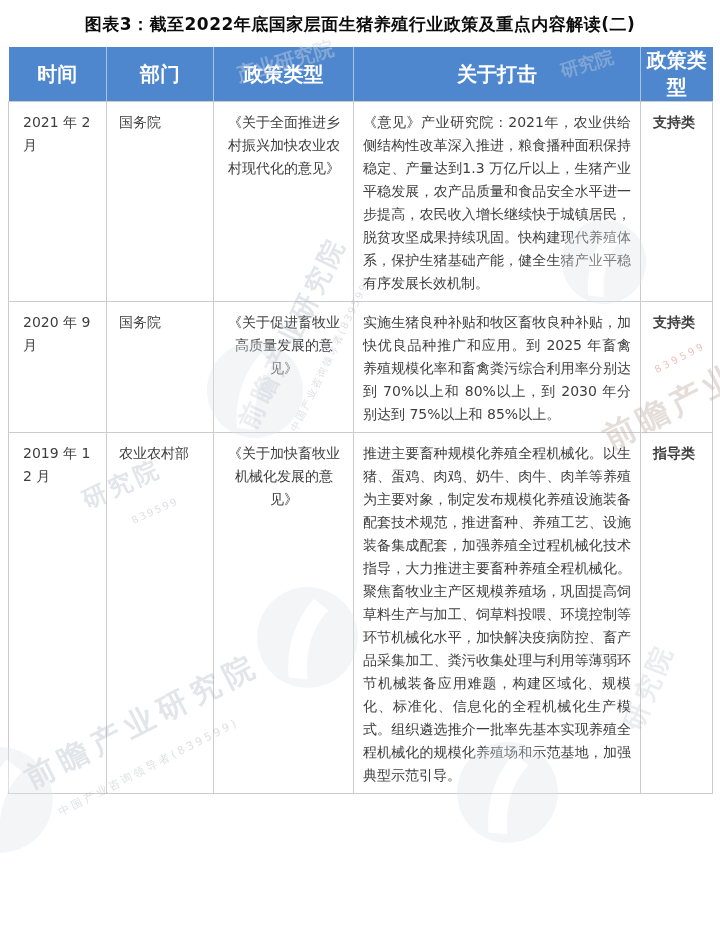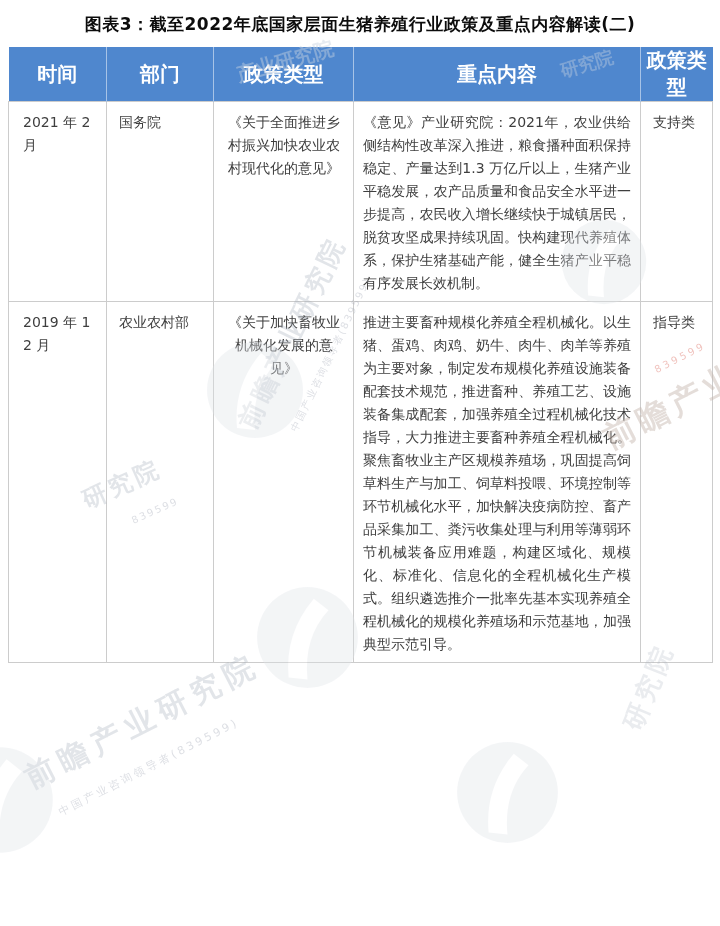--- a/index.html
+++ b/index.html
@@ -56,21 +56,21 @@
     margin-top:40px;
   }
   .policy-table tr.r1{height:178px;}
   .policy-table tr.r2{height:131px;}
   .policy-table tr.r3{height:127px;}
   .policy-table tr.r4{height:350px;}
   td.c-time{padding-left:14px;}
   td.c-dept{padding-left:12px;}
   td.c-policy{padding:9px 7px 6px 8px;text-align:center;}
   td.c-content{text-align:justify;padding:9px 9px 6px 9px;}
-  td.c-type{padding-left:12px;}
+  td.c-type{padding-left:12px;font-weight:bold;}
 
   
   .wm-layer{
     position:absolute;inset:0;
     z-index:3;
     pointer-events:none;
   }
   .wm{
     position:absolute;
     white-space:nowrap;
@@ -135,30 +135,37 @@
         <col style="width:107px">
         <col style="width:140px">
         <col style="width:287px">
         <col style="width:72px">
     </colgroup>
     <thead>
       <tr>
         <th>时间</th>
         <th>部门</th>
         <th>政策类型</th>
-        <th>重点内容</th>
+        <th>关于打击</th>
         <th>政策类型</th>
       </tr>
     </thead>
     <tbody>
       <tr class="r1">
         <td class="c-time">2021 年 2 月</td>
         <td class="c-dept">国务院</td>
         <td class="c-policy">《关于全面推进乡村振兴加快农业农村现代化的意见》</td>
         <td class="c-content">《意见》产业研究院：2021年，农业供给侧结构性改革深入推进，粮食播种面积保持稳定、产量达到1.3 万亿斤以上，生猪产业平稳发展，农产品质量和食品安全水平进一步提高，农民收入增长继续快于城镇居民，脱贫攻坚成果持续巩固。快构建现代养殖体系，保护生猪基础产能，健全生猪产业平稳有序发展长效机制。</td>
+        <td class="c-type">支持类</td>
+      </tr>
+      <tr class="r2">
+        <td class="c-time">2020 年 9 月</td>
+        <td class="c-dept">国务院</td>
+        <td class="c-policy">《关于促进畜牧业高质量发展的意见》</td>
+        <td class="c-content">实施生猪良种补贴和牧区畜牧良种补贴，加快优良品种推广和应用。到 2025 年畜禽养殖规模化率和畜禽粪污综合利用率分别达到 70%以上和 80%以上，到 2030 年分别达到 75%以上和 85%以上。</td>
         <td class="c-type">支持类</td>
       </tr>
       <tr class="r4">
         <td class="c-time">2019 年 12 月</td>
         <td class="c-dept">农业农村部</td>
         <td class="c-policy">《关于加快畜牧业机械化发展的意见》</td>
         <td class="c-content">推进主要畜种规模化养殖全程机械化。以生猪、蛋鸡、肉鸡、奶牛、肉牛、肉羊等养殖为主要对象，制定发布规模化养殖设施装备配套技术规范，推进畜种、养殖工艺、设施装备集成配套，加强养殖全过程机械化技术指导，大力推进主要畜种养殖全程机械化。聚焦畜牧业主产区规模养殖场，巩固提高饲草料生产与加工、饲草料投喂、环境控制等环节机械化水平，加快解决疫病防控、畜产品采集加工、粪污收集处理与利用等薄弱环节机械装备应用难题，构建区域化、规模化、标准化、信息化的全程机械化生产模式。组织遴选推介一批率先基本实现养殖全程机械化的规模化养殖场和示范基地，加强典型示范引导。</td>
         <td class="c-type">指导类</td>
       </tr>
     </tbody>

